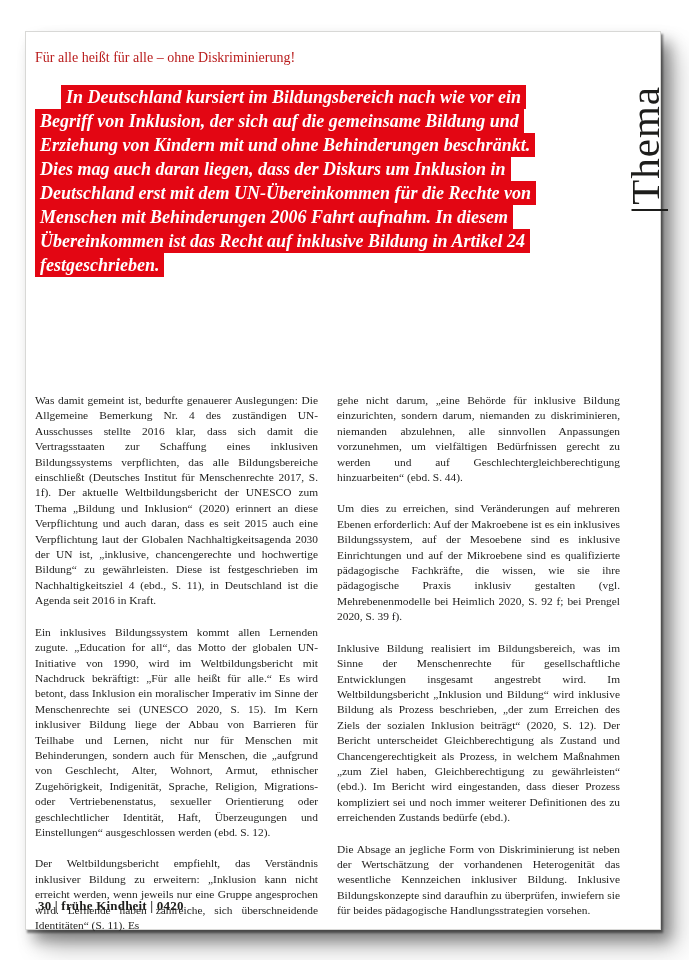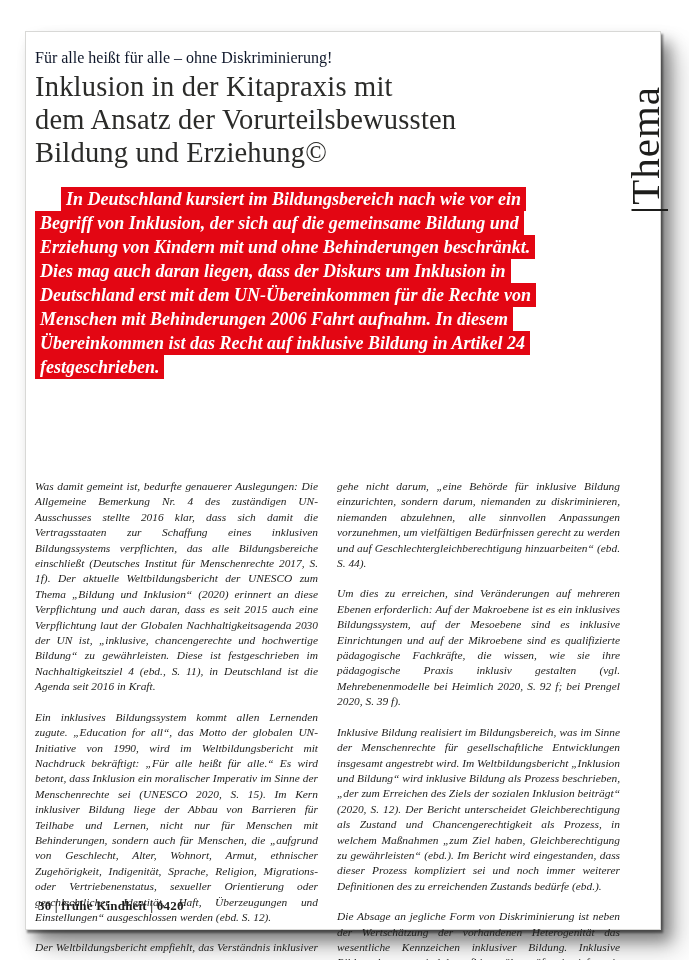--- a/index.html
+++ b/index.html
@@ -31,23 +31,23 @@
     color: #1d1d1b;
   }
   .content {
     position: absolute;
     left: 9px;
     top: 0;
     width: 586px;
   }
   .kicker {
     margin-top: 16px;
-    font-size: 16px;
+    font-size: 14px;
     line-height: 19px;
-    color: #0f172a;
+    color: #b91c1c;
   }
   .title {
     margin-top: 3px;
     font-size: 28.5px;
     line-height: 33px;
     font-weight: 400;
     color: #2b2b29;
     white-space: pre-line;
     letter-spacing: 0.2px;
   }
@@ -80,22 +80,21 @@
     width: 585px;
   }
   .col {
     width: 283px;
     font-size: 11.4px;
     line-height: 15.4px;
     text-align: justify;
     color: #1d1d1b;
   }
   .col p {
-    margin: 0 0 15px 0;
-    font-style: italic;
+    margin: 16px 0 15px 0;
   }
   .thema {
     position: absolute;
     top: 182px;
     left: 597px;
     transform: rotate(-90deg);
     transform-origin: 0 0;
     font-size: 41px;
     line-height: 44px;
     color: #1d1d1b;
@@ -117,23 +116,20 @@
 
 <div class="stage">
   <div class="page">
 
     <div class="thema">|Thema</div>
 
     <div class="content">
 
       <div class="kicker">Für alle heißt für alle – ohne Diskriminierung!</div>
 
-      <h1 class="title" style="margin-bottom:0;">Inklusion in der Kitapraxis mit
-dem Ansatz der Vorurteilsbewussten
-Bildung und Erziehung©</h1>
 
 
       <p class="lead" style="margin-bottom:0;"><span class="hl">In Deutschland kursiert im Bildungsbereich nach wie vor ein Begriff von Inklusion, der sich auf die gemeinsame Bildung und Erziehung von Kindern mit und ohne Behinderungen beschränkt. Dies mag auch daran liegen, dass der Diskurs um Inklusion in Deutschland erst mit dem UN-Übereinkommen für die Rechte von Menschen mit Behinderungen 2006 Fahrt aufnahm. In diesem Übereinkommen ist das Recht auf inklusive Bildung in Artikel 24 festgeschrieben.</span></p>
 
       <div class="columns">
         <div class="col">
           <p>Was damit gemeint ist, bedurfte genauerer Auslegungen: Die Allgemeine Bemerkung Nr. 4 des zuständigen UN-Ausschusses stellte 2016 klar, dass sich damit die Vertragsstaaten zur Schaffung eines inklusiven Bildungssystems verpflichten, das alle Bildungsbereiche einschließt (Deutsches Institut für Menschenrechte 2017, S. 1f). Der aktuelle Weltbildungsbericht der UNESCO zum Thema „Bildung und Inklusion“ (2020) erinnert an diese Verpflichtung und auch daran, dass es seit 2015 auch eine Verpflichtung laut der Globalen Nachhaltigkeitsagenda 2030 der UN ist, „inklusive, chancengerechte und hochwertige Bildung“ zu gewährleisten. Diese ist festgeschrieben im Nachhaltigkeitsziel 4 (ebd., S. 11), in Deutschland ist die Agenda seit 2016 in Kraft.</p>
           <p>Ein inklusives Bildungssystem kommt allen Lernenden zugute. „Education for all“, das Motto der globalen UN-Initiative von 1990, wird im Weltbildungsbericht mit Nachdruck bekräftigt: „Für alle heißt für alle.“ Es wird betont, dass Inklusion ein moralischer Imperativ im Sinne der Menschenrechte sei (UNESCO 2020, S. 15). Im Kern inklusiver Bildung liege der Abbau von Barrieren für Teilhabe und Lernen, nicht nur für Menschen mit Behinderungen, sondern auch für Menschen, die „aufgrund von Geschlecht, Alter, Wohnort, Armut, ethnischer Zugehörigkeit, Indigenität, Sprache, Religion, Migrations- oder Vertriebenenstatus, sexueller Orientierung oder geschlechtlicher Identität, Haft, Überzeugungen und Einstellungen“ ausgeschlossen werden (ebd. S. 12).</p>
           <p>Der Weltbildungsbericht empfiehlt, das Verständnis inklusiver Bildung zu erweitern: „Inklusion kann nicht erreicht werden, wenn jeweils nur eine Gruppe angesprochen wird. Lernende haben zahlreiche, sich überschneidende Identitäten“ (S. 11). Es</p>
         </div>

